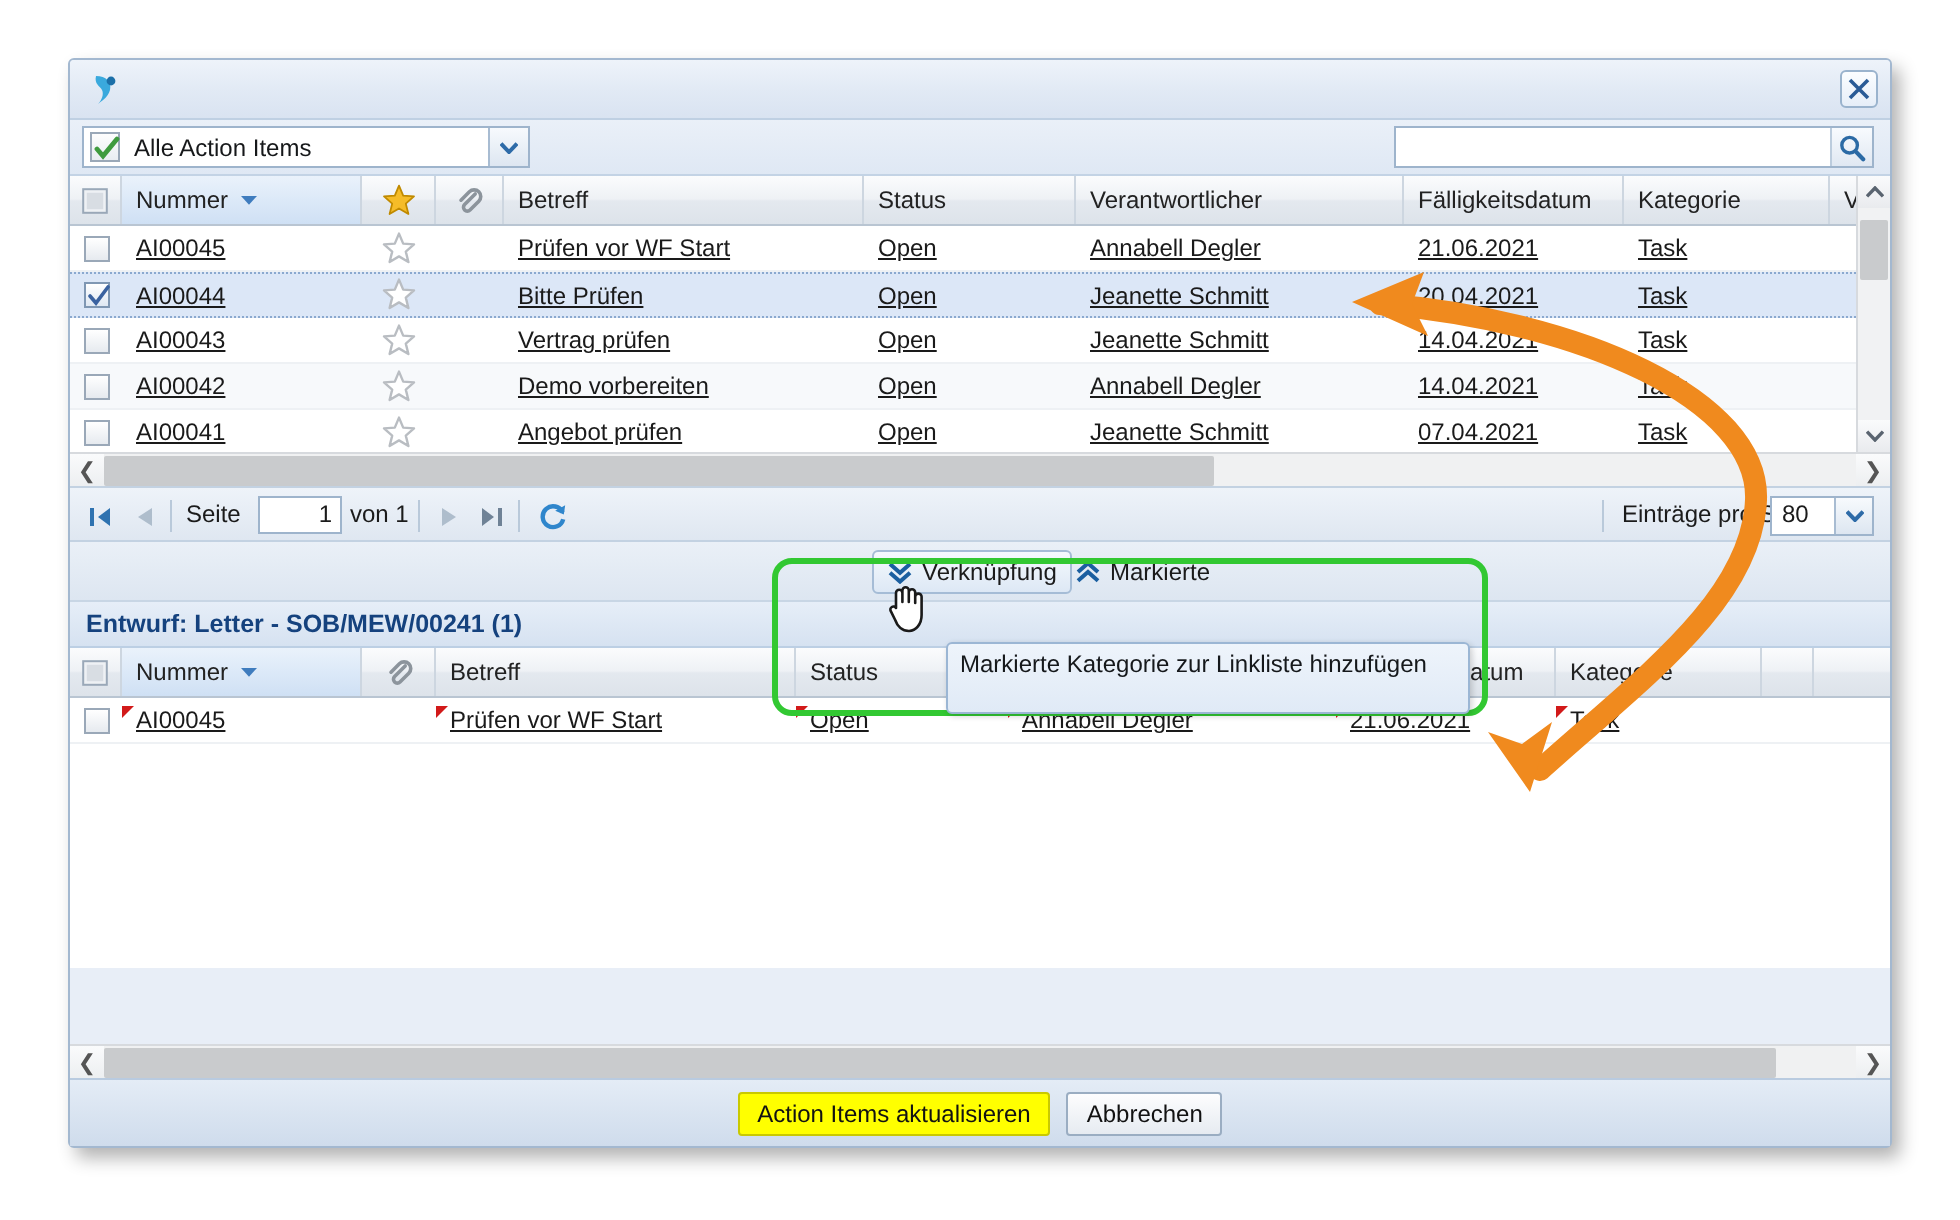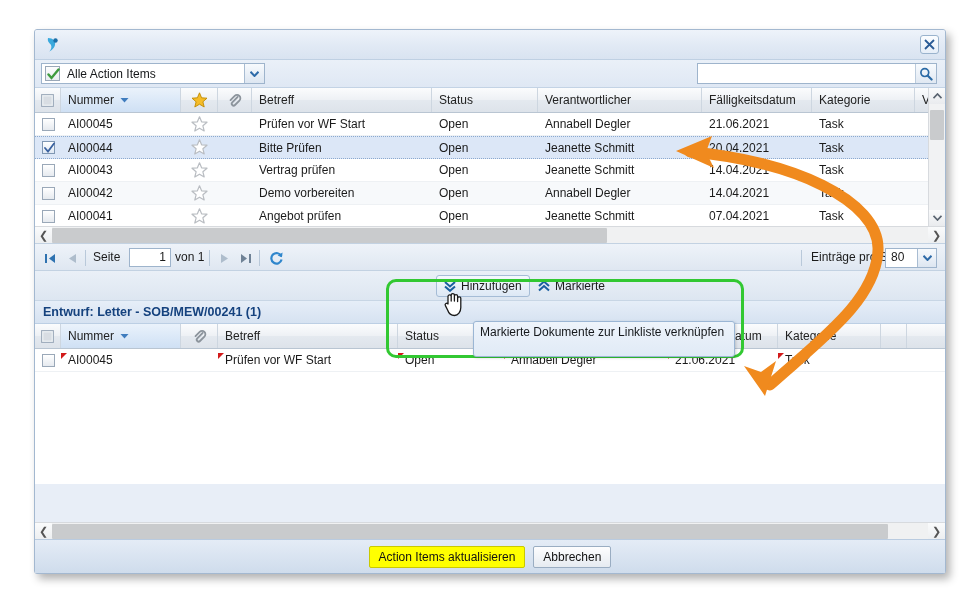--- a/index.html
+++ b/index.html
@@ -92,21 +92,21 @@
   .ghead .hc {
     border-right: 1px solid #cdd6e0; display: flex; align-items: center;
     padding-left: 7px; position: relative; overflow: hidden; white-space: nowrap;
   }
   .ghead .hc.sorted {
     background: linear-gradient(to bottom,#eaf2fb 0%,#dce9f8 50%,#cfe0f4 100%);
   }
   .ghead .hc.center { justify-content: center; padding-left: 0; }
   .row {
     display: flex; height: 23px; font-size: 12px; color: #1a1a1a;
-    border-bottom: 1px solid #eef1f4; align-items: center;
+    border-bottom: 1px solid #eef1f4; align-items: center; text-decoration: underline;
   }
   .row .c { padding-left: 7px; overflow: hidden; white-space: nowrap; position: relative; }
   .row .c.center { padding-left: 0; display:flex; align-items:center; justify-content:center; }
   .row.sel { background: #dce7f7; border-top: 1px dotted #8ba9cf; border-bottom: 1px dotted #8ba9cf; }
   .row.alt { background: #f7f9fb; }
 
   .cbox {
     width: 13px; height: 13px; border: 1px solid #9aa8b8;
     background: linear-gradient(to bottom,#ffffff,#e6eaef);
     display: inline-block; position: relative;
@@ -499,21 +499,21 @@
     </div>
 
     <div class="midbar">
       <div class="tbtn hover" style="left:401px;">
         <span class="gl">
           <svg width="12" height="12" viewBox="0 0 12 12">
             <path d="M1 2 L6 6.4 L11 2" stroke="#1b5fa0" stroke-width="2" fill="none"></path>
             <path d="M1 6.4 L6 10.8 L11 6.4" stroke="#1b5fa0" stroke-width="2" fill="none"></path>
           </svg>
         </span>
-        <span>Hinzufügen</span>
+        <span>Verknüpfung</span>
       </div>
       <div class="tbtn" style="left:496px;">
         <span class="gl">
           <svg width="12" height="12" viewBox="0 0 12 12">
             <path d="M1 6 L6 1.6 L11 6" stroke="#1b5fa0" stroke-width="2" fill="none"></path>
             <path d="M1 10.4 L6 6 L11 10.4" stroke="#1b5fa0" stroke-width="2" fill="none"></path>
           </svg>
         </span>
         <span>Markierte</span>
       </div>
@@ -594,21 +594,21 @@
       </div>
       <div class="fbtn">
         <span>Abbrechen</span>
       </div>
     </div>
   </div>
 
   <div class="green-box"></div>
 
   <div class="tooltip">
-    <span>Markierte Dokumente zur Linkliste verknüpfen</span>
+    <span>Markierte Kategorie zur Linkliste hinzufügen</span>
   </div>
 
   <svg class="arrow-svg" width="980" height="610">
     <path d="M690 152 C790 160 880 200 878 250 C876 300 820 340 770 385" stroke="#f08a1e" stroke-width="11" fill="none" stroke-linecap="round"></path>
     <path d="M676 151 L712 136 L706 152 L714 168 Z" fill="#f08a1e"></path>
     <path d="M765 396 L744 366 L761 372 L776 361 Z" fill="#f08a1e"></path>
   </svg>
 
   <span class="cursor-hand">
     <svg width="22" height="26" viewBox="0 0 22 26">

